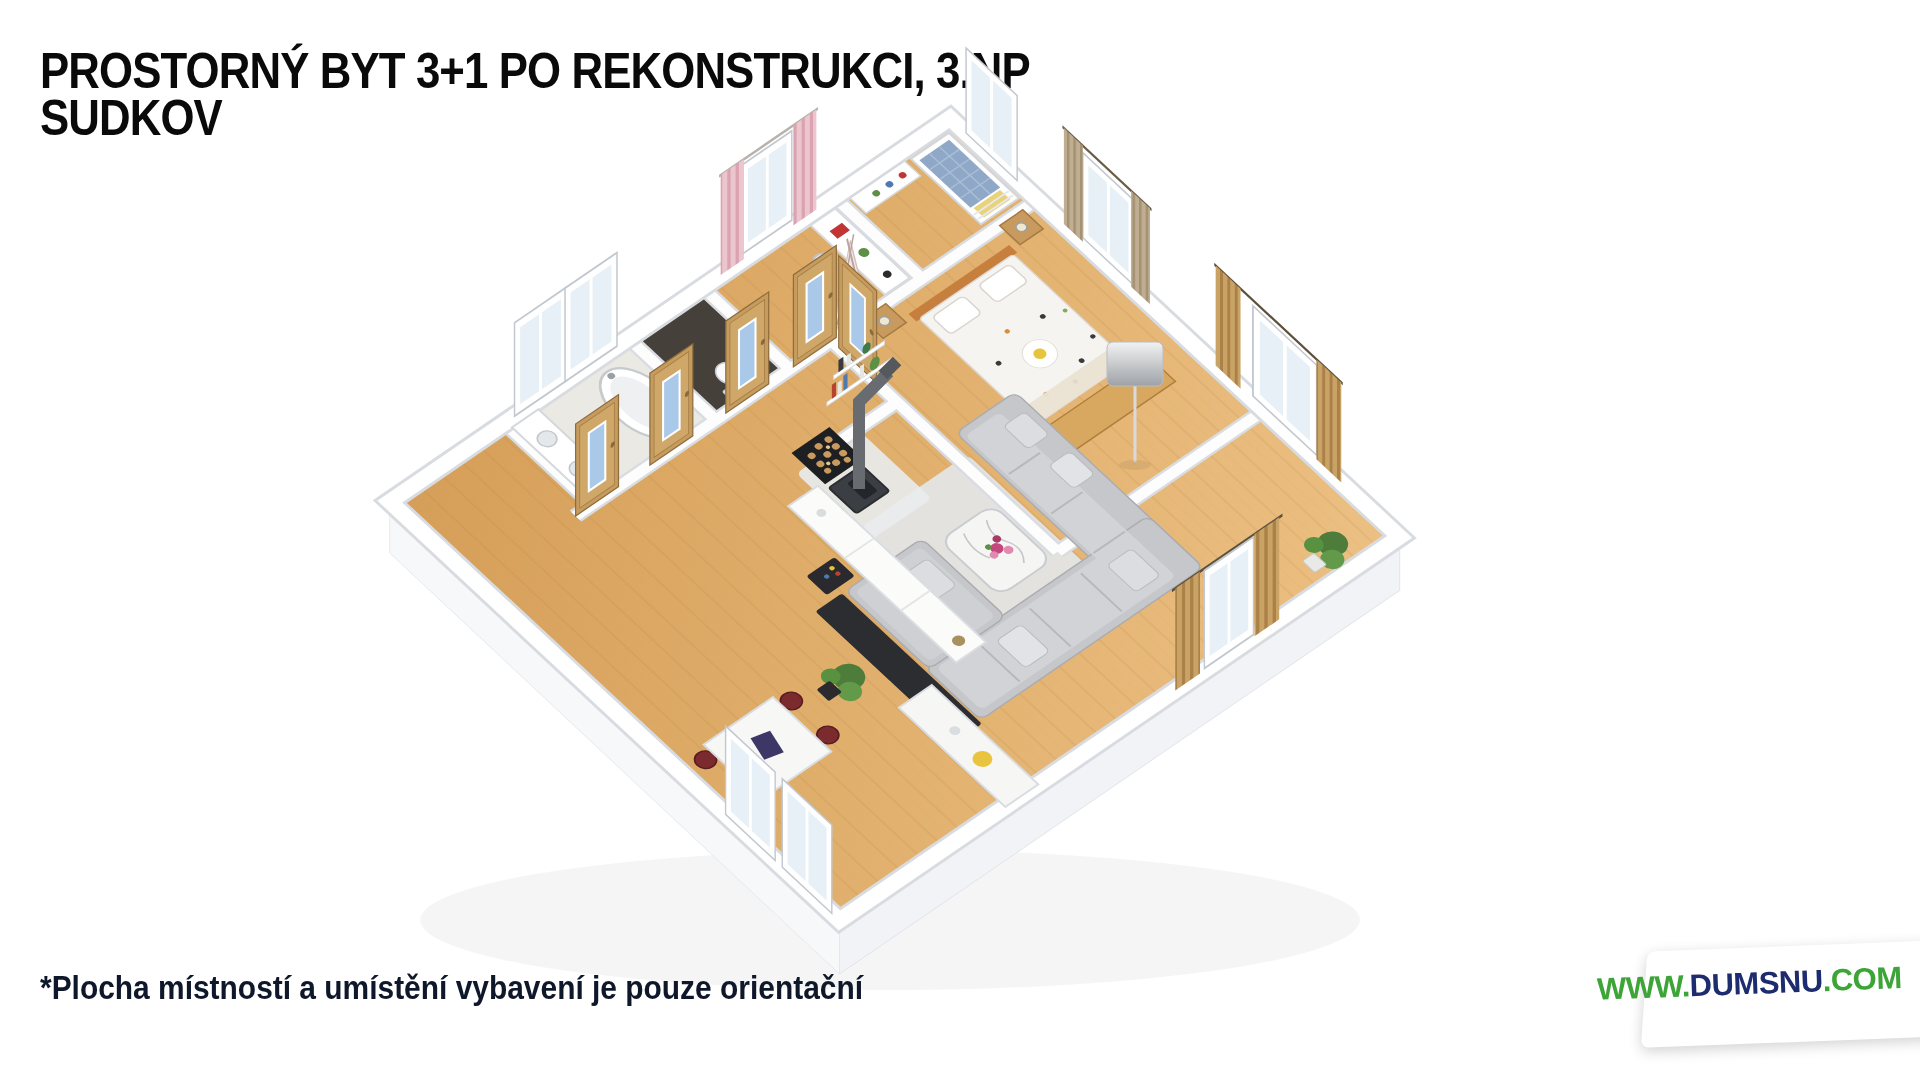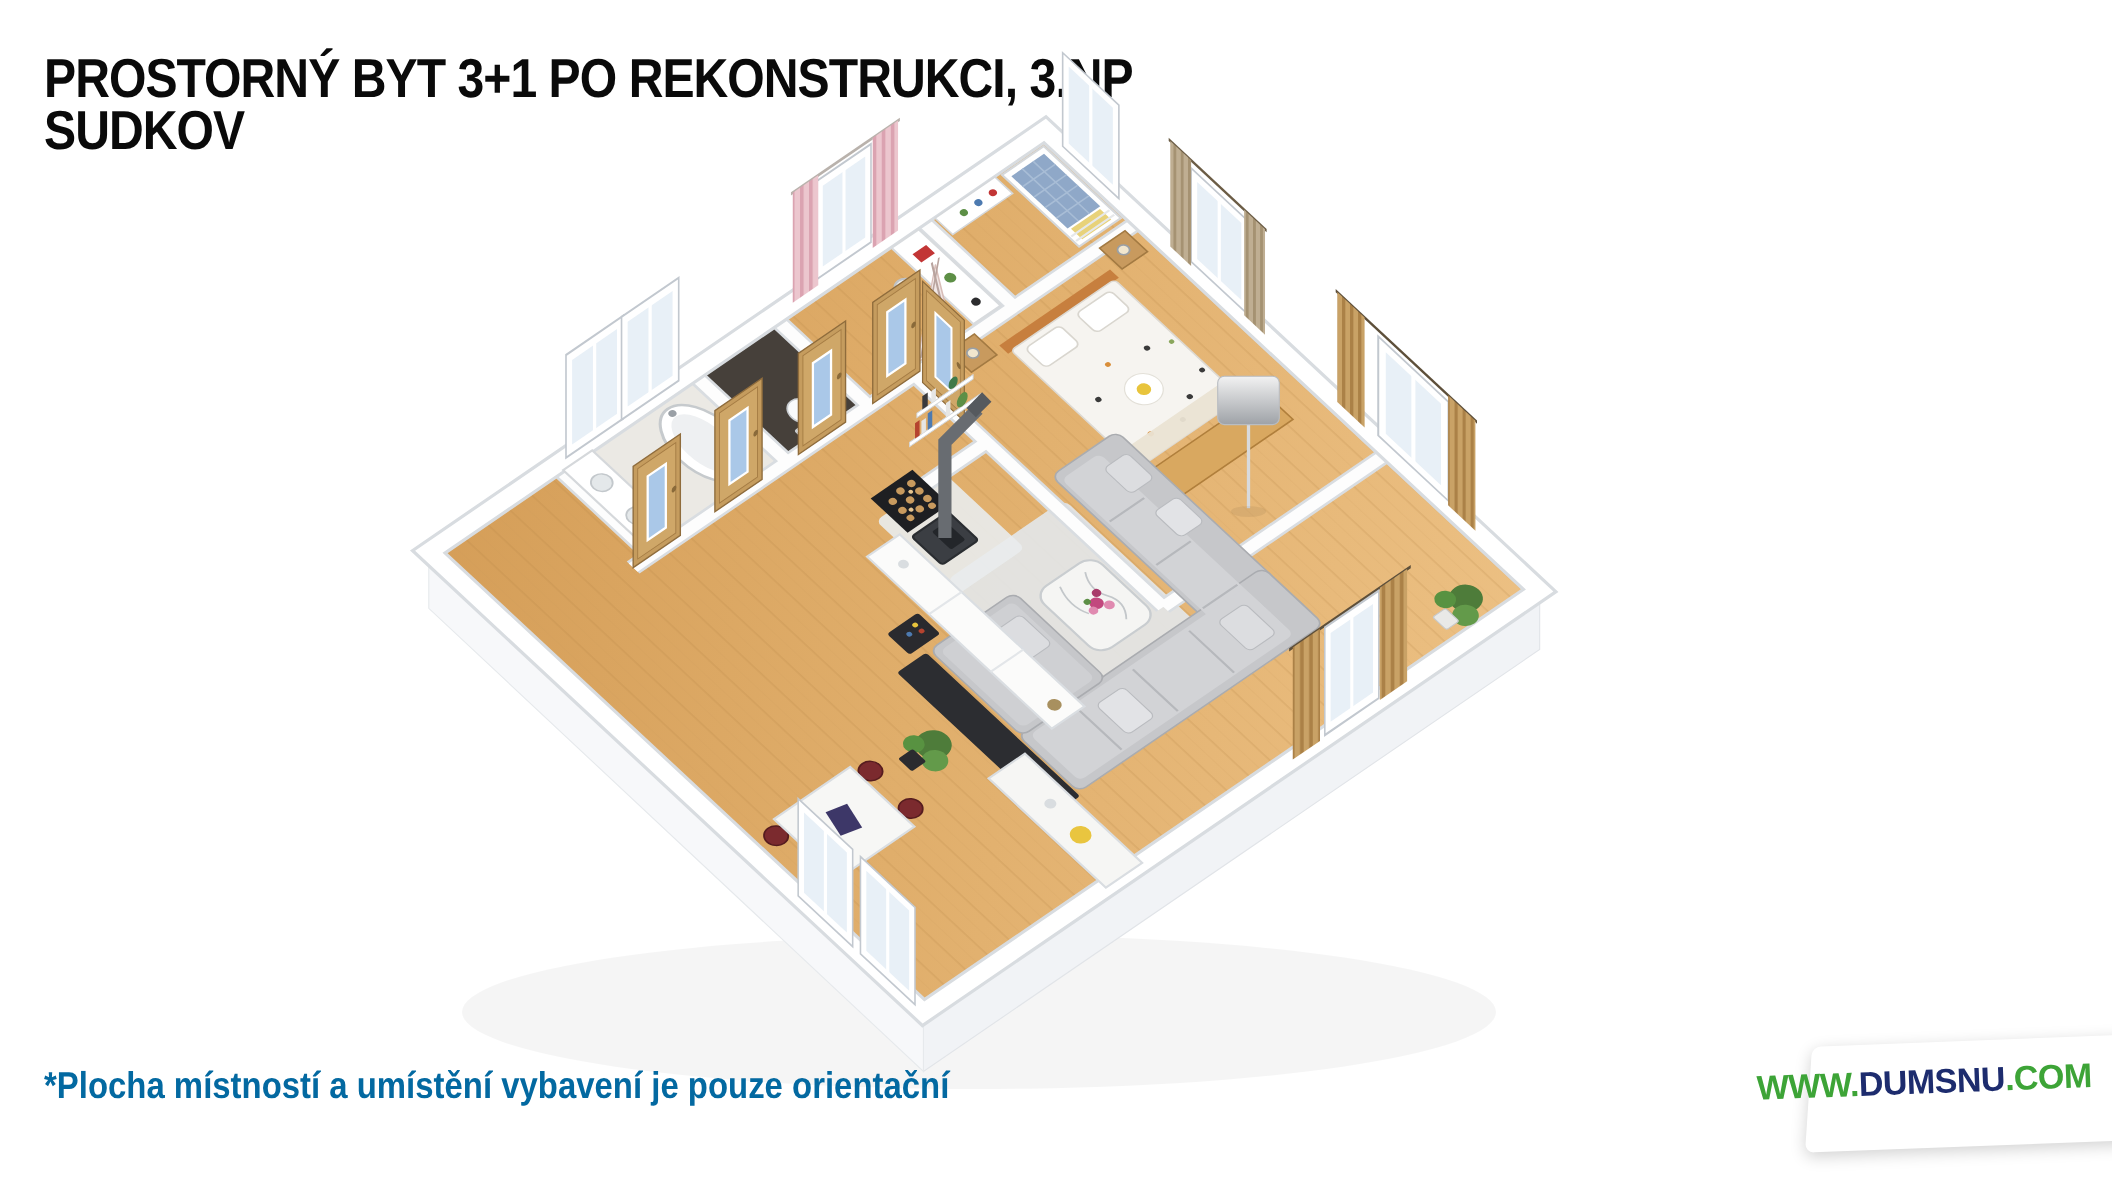--- a/index.html
+++ b/index.html
@@ -1,21 +1,21 @@
 <!DOCTYPE html>
 <html><head>
 <meta charset="utf-8">
 <style>
   html,body{margin:0;padding:0;}
   body{width:1920px;height:1080px;background:#ffffff;overflow:hidden;position:relative;
        font-family:"Liberation Sans", sans-serif;}
   .headline{position:absolute;left:40px;top:14px;color:#0a0a0a;font-weight:bold;
             font-size:50px;line-height:47px;letter-spacing:-1px;}
   .headline .squeeze{display:inline-block;transform:scaleX(0.875);transform-origin:left top;white-space:nowrap;}
-  .disclaimer{position:absolute;left:40px;top:968px;color:#0369a1;font-weight:bold;font-size:34px;}
+  .disclaimer{position:absolute;left:40px;top:968px;color:#0f172a;font-weight:bold;font-size:34px;}
   .disclaimer .squeeze{display:inline-block;transform:scaleX(0.88);transform-origin:left top;white-space:nowrap;}
   .stage{position:absolute;left:0;top:0;width:1920px;height:1080px;}
   .watermark{position:absolute;right:-24px;top:946px;width:300px;height:96px;
              background:#ffffff;border-radius:8px;transform:rotate(-2.2deg) skewX(-6deg);
              box-shadow:0 4px 14px rgba(0,0,0,0.18);}
   .watermark-text{position:absolute;right:18px;top:966px;font-size:31px;font-weight:bold;
                   letter-spacing:-0.5px;transform:rotate(-2.2deg);white-space:nowrap;}
   .wm-green{color:#3da437;} .wm-navy{color:#1d2c6e;}
   svg{display:block;}
 </style>

